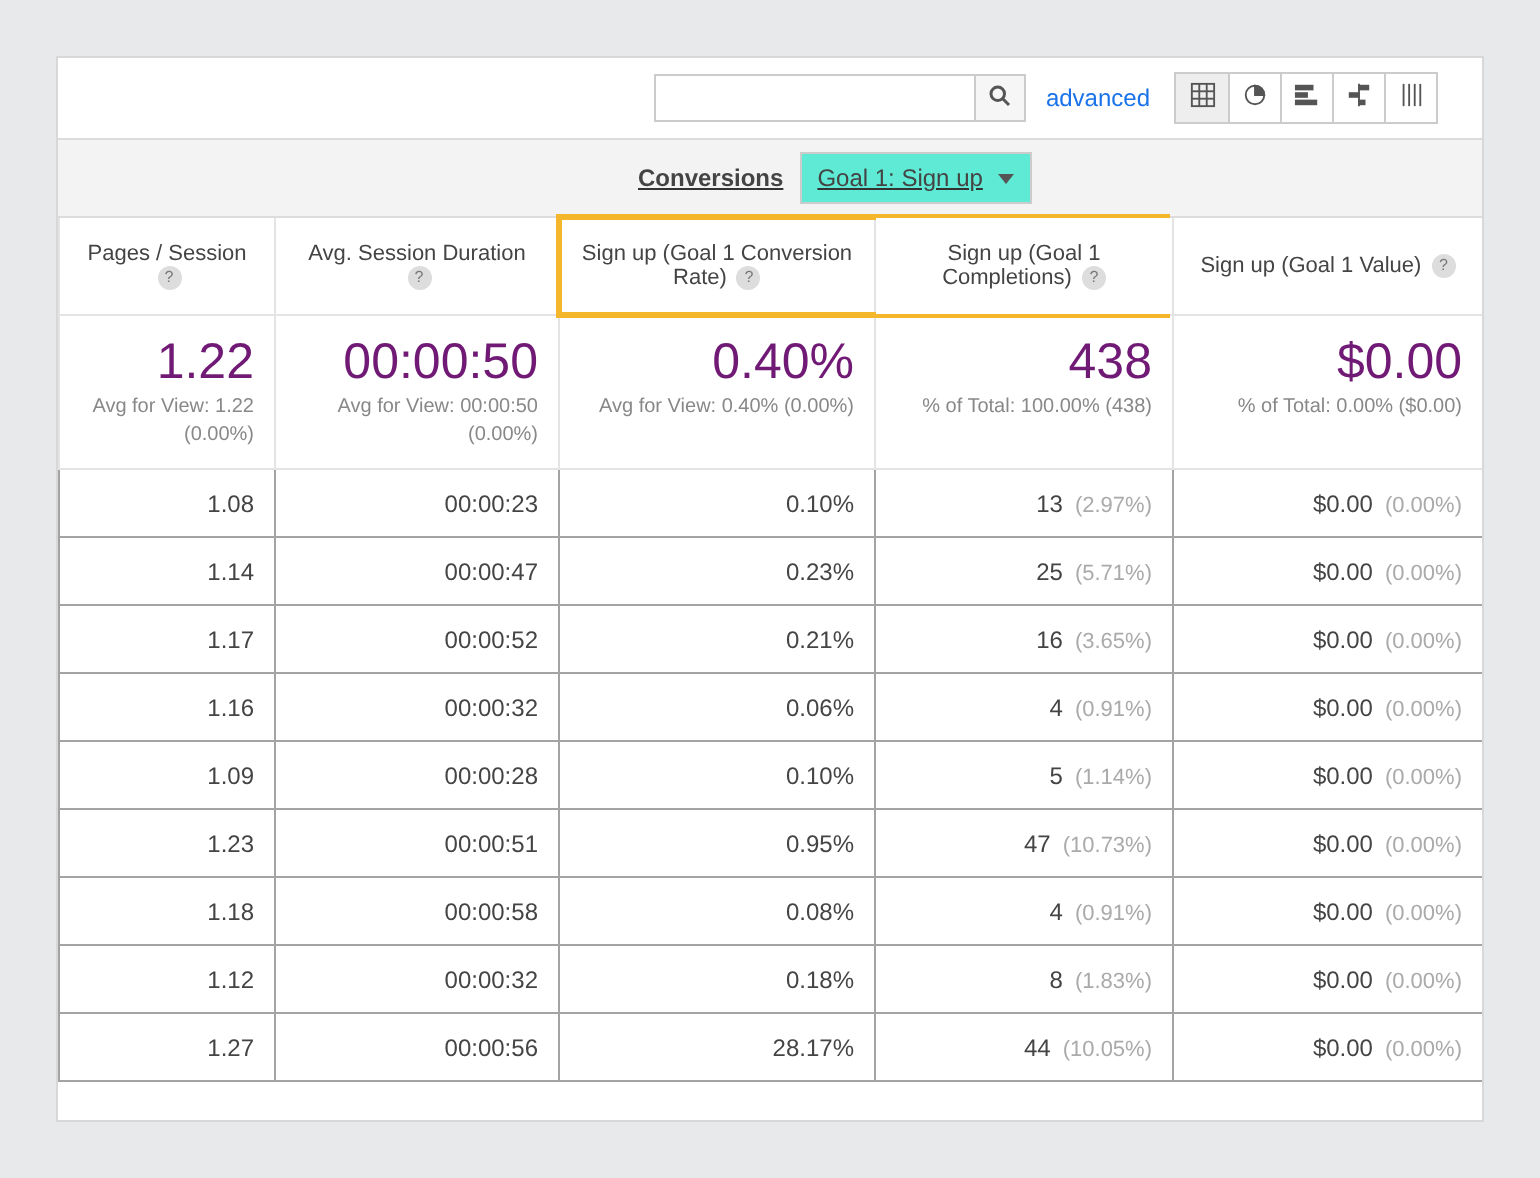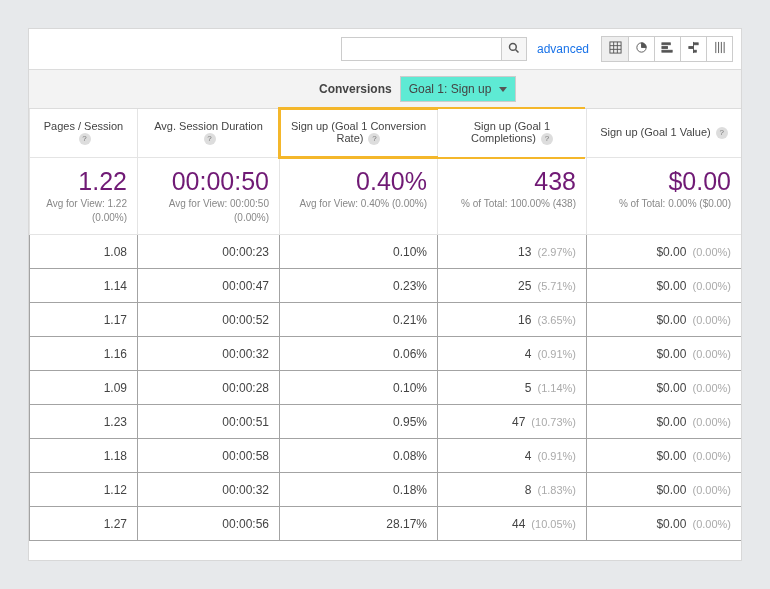--- a/index.html
+++ b/index.html
@@ -18,21 +18,21 @@
     width: 714px; height: 533px;
     background: #fff;
     border: 1px solid #d8d8d8;
     overflow: hidden;
   }
   .toolbar {
     height: 40px;
     display: flex;
     align-items: center;
     justify-content: flex-end;
-    padding-right: 8px;
+    padding-right: 22px;
     gap: 6px;
   }
   .searchwrap {
     display: flex;
     align-items: center;
   }
   .searchinput {
     width: 160px; height: 24px;
     border: 1px solid #ccc;
     border-right: none;
@@ -60,20 +60,21 @@
   .viewbtn svg { width:13px; height:13px; fill:#555; stroke:#555; }
 
   .convbar {
     height: 40px;
     background: #f3f3f3;
     border-top:1px solid #dcdcdc;
     border-bottom:1px solid #dcdcdc;
     display:flex; align-items:center;
     padding-left: 290px;
     gap:8px;
+    text-decoration:underline;
   }
   .convlabel { font-weight:bold; font-size:12px; color:#444;}
   .goalsel {
     height: 26px;
     border:1px solid #ccc;
     background:#5eead4;
     display:flex; align-items:center;
     padding:0 8px; gap:8px;
     font-size:12px; color:#444;
     cursor:pointer;

